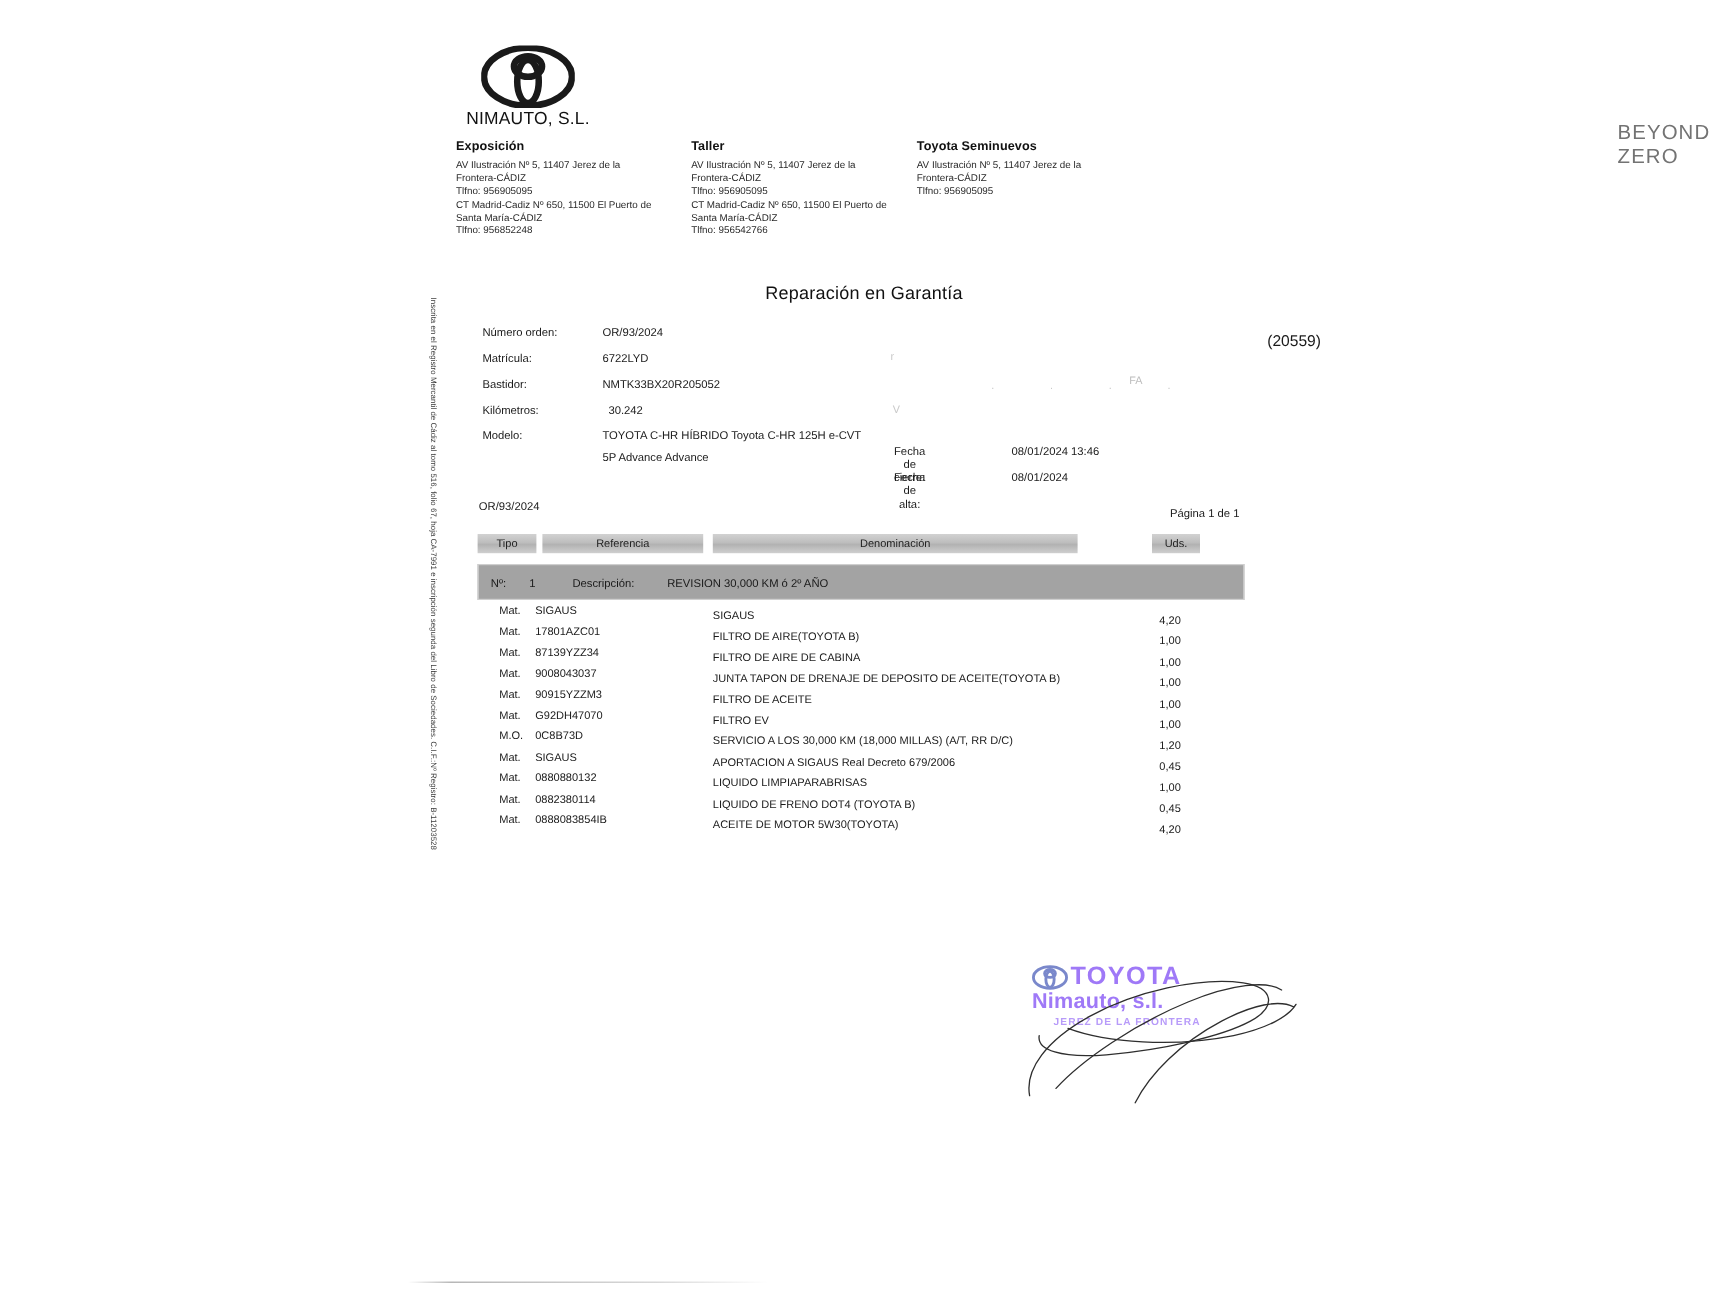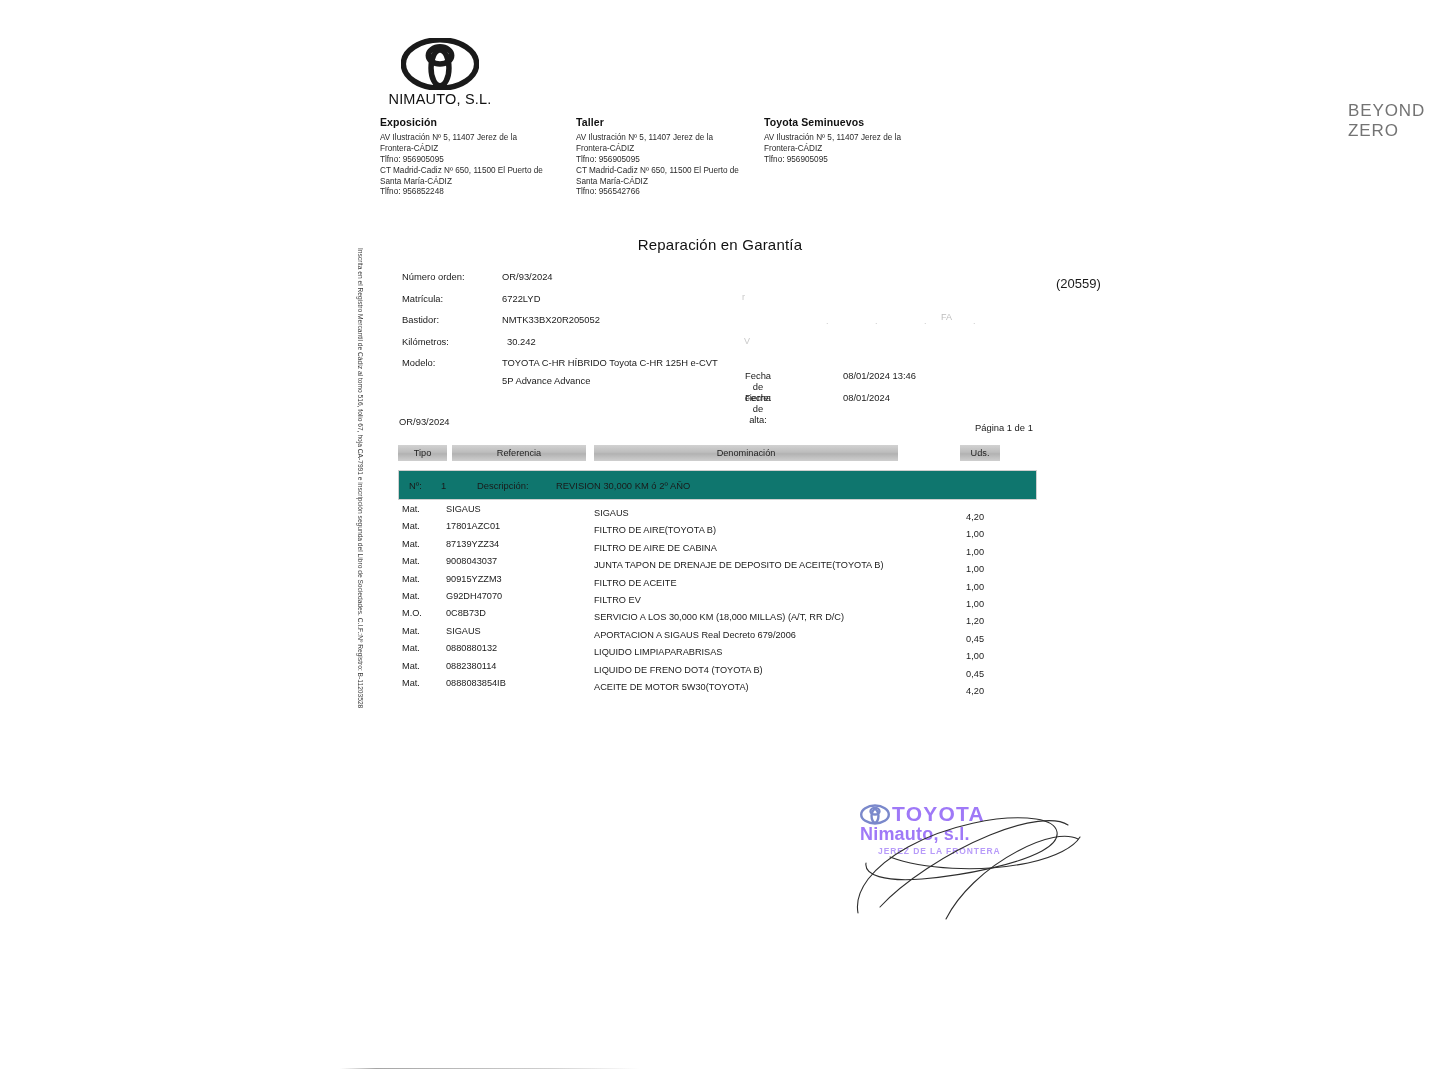--- a/index.html
+++ b/index.html
@@ -217,21 +217,21 @@
 
   
   .descbox {
     position: absolute;
     left: 398px;
     top: 470px;
     width: 639px;
     height: 30px;
     border: 1px solid #cfcfcf;
     box-sizing: border-box;
-    background: #0f766e;
+    background: #a3a3a3;
   }
   .descbox-inner {
     position: relative;
     height: 100%;
     font-size: 9.4px;
     color: #1a1a1a;
   }
   .descbox-inner span { position: absolute; top: 9px; white-space: nowrap; }
   #desc-nolabel { left: 10px; }
   #desc-no { left: 42px; }
@@ -245,21 +245,21 @@
     top: 504px;
     width: 639px;
     font-size: 9.2px;
     color: #1a1a1a;
   }
   .item-row {
     position: relative;
     height: 17.4px;
   }
   .col-tipo {
-    position: absolute; left: 4px; top: 0; white-space: nowrap;
+    position: absolute; left: 18px; top: 0; white-space: nowrap;
   }
   .col-ref {
     position: absolute; left: 48px; top: 0; white-space: nowrap;
   }
   .col-den {
     position: absolute; left: 196px; top: 4px; white-space: nowrap;
   }
   .col-uds {
     position: absolute; left: 520px; top: 8px; width: 66px;
     text-align: right; white-space: nowrap;

